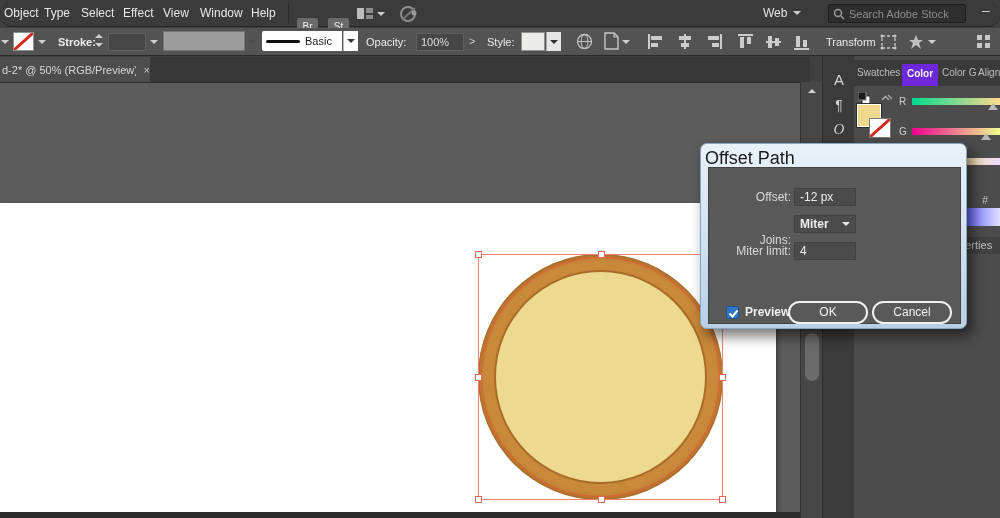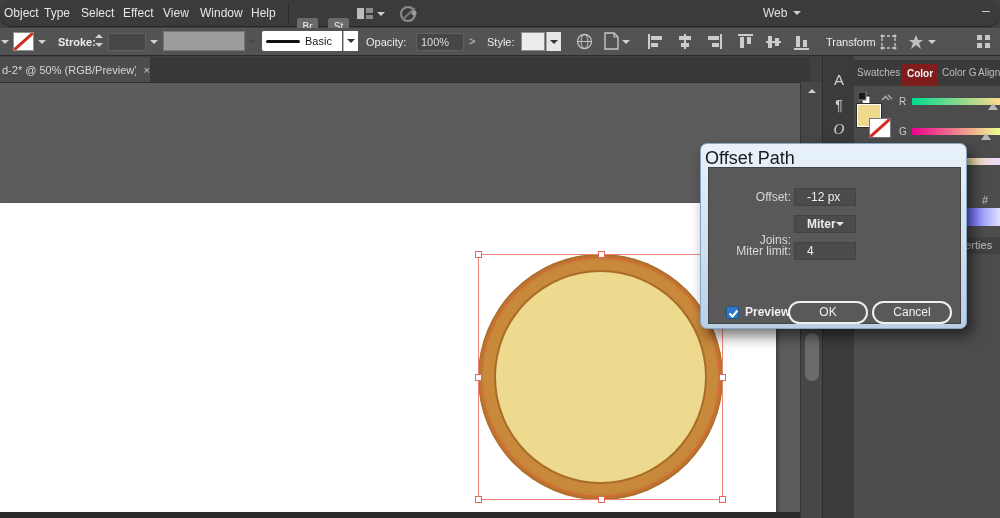--- a/index.html
+++ b/index.html
@@ -47,35 +47,35 @@
   
   .vscroll { position:absolute; left:800px; top:82px; width:22px; height:436px; background:#474747; border-left:1px solid #343434; }
   .vthumb { position:absolute; left:4px; top:251px; width:14px; height:48px; background:#6b6b6b; border-radius:7px; }
 
   
   .dockcol { position:absolute; left:822px; top:56px; width:32px; height:462px; background:#3b3b3b; border-left:1px solid #2e2e2e; }
   .dock-ic { position:absolute; left:0; width:32px; text-align:center; color:#d0d0d0; }
   .panel { position:absolute; left:854px; top:56px; width:146px; height:462px; background:#4c4c4c; }
   .panel-tabs { position:absolute; left:0; top:4px; width:146px; height:26px; background:#3a3a3a; }
   .ptab { position:absolute; top:7px; color:#bdbdbd; font-size:10px; white-space:nowrap; overflow:hidden; }
-  .ptab.active { top:4px; height:22px; background:#7f1d1d; color:#f2f2f2; font-weight:bold; padding:4px 5px 0 5px; }
+  .ptab.active { top:4px; height:22px; background:#6d28d9; color:#f2f2f2; font-weight:bold; padding:4px 5px 0 5px; }
   .slider { position:absolute; height:7px; width:88px; }
   .slider-handle { position:absolute; width:0; height:0; border-left:5px solid transparent; border-right:5px solid transparent; border-bottom:7px solid #b8b8b8; }
   .spectrum { position:absolute; left:51px; top:152px; width:95px; height:18px;
               background:linear-gradient(to right,#15156a,#2020c8,#3535ff,#8a8aff,#e0e0ff); }
   .props-tab { position:absolute; left:84px; top:181px; width:80px; height:17px; background:#424242; color:#c6c6c6; font-size:11px; padding:2px 0 0 4px; white-space:nowrap; overflow:hidden; }
 
   
   .dialog { position:absolute; left:700px; top:143px; width:267px; height:186px; border-radius:7px;
             background:linear-gradient(180deg,#e9f2fa 0%,#cfe0ef 55%,#b9cfe6 100%);
             border:1px solid #8aa6c5; box-shadow:5px 7px 14px rgba(0,0,0,.55); z-index:40; }
   .dlg-title { position:absolute; left:4px; top:4px; color:#1a1a1a; font-size:18px; }
   .dlg-body { position:absolute; left:7px; top:23px; width:253px; height:157px; background:#595959; border:1px solid #444444; }
   .dlg-label { position:absolute; color:#d8d8d8; font-size:12px; text-align:right; width:80px; }
-  .dlg-field { position:absolute; left:85px; width:62px; height:18px; background:#4b4b4b; border:1px solid #424242; color:#ececec; font-size:12px; padding:1px 12px; }
+  .dlg-field { position:absolute; left:85px; width:62px; height:18px; background:#4b4b4b; border:1px solid #424242; color:#ececec; font-size:12px; padding:1px 5px; }
   .dlg-drop { display:flex; justify-content:space-between; align-items:center; font-weight:bold; }
   .pill-btn { position:absolute; width:80px; height:23px; border:2px solid #efefef; border-radius:13px; background:transparent; color:#efefef; font-size:12px; text-align:center; line-height:19px; }
   .checkbox { position:absolute; left:17px; top:138px; width:13px; height:13px; background:#2f77c4; border:1px solid #205690; border-radius:2px; }
   .chk-label { position:absolute; left:36px; top:137px; color:#eeeeee; font-size:12px; font-weight:bold; }
 
   svg { display:block; }
 </style>
 </head>
 <body>
 
@@ -102,20 +102,29 @@
     <div class="tri-down" style="position:absolute; left:377px; top:12px;"></div>
     <span style="position:absolute; left:399px; top:4px;">
       <svg width="19" height="19">
           <circle cx="9" cy="10" r="7" fill="none" stroke="#8f8f8f" stroke-width="2"></circle>
           <line x1="3" y1="16" x2="16" y2="4" stroke="#777777" stroke-width="2"></line>
           <circle cx="15" cy="9" r="2.5" fill="#9a9a9a"></circle>
         </svg>
     </span>
     <span class="web-label">Web</span>
     <div class="tri-down web-chev"></div>
+    <div class="searchbox">
+      <span>
+        <svg width="12" height="12">
+            <circle cx="5" cy="5" r="3.5" fill="none" stroke="#9a9a9a" stroke-width="1.5"></circle>
+            <line x1="8" y1="8" x2="11" y2="11" stroke="#9a9a9a" stroke-width="1.5"></line>
+          </svg>
+      </span>
+      <span class="ph">Search Adobe Stock</span>
+    </div>
     <span class="minimize">–</span>
   </div>
 
   <div class="controlbar">
     <div class="tri-down chev-abs" style="left:1px; top:12px;"></div>
     <div class="swatch-none" style="left:13px; top:4px; width:21px; height:19px;">
       <svg width="19" height="17">
           <line x1="0" y1="17" x2="19" y2="0" stroke="#d22a1e" stroke-width="3"></line>
         </svg>
     </div>

